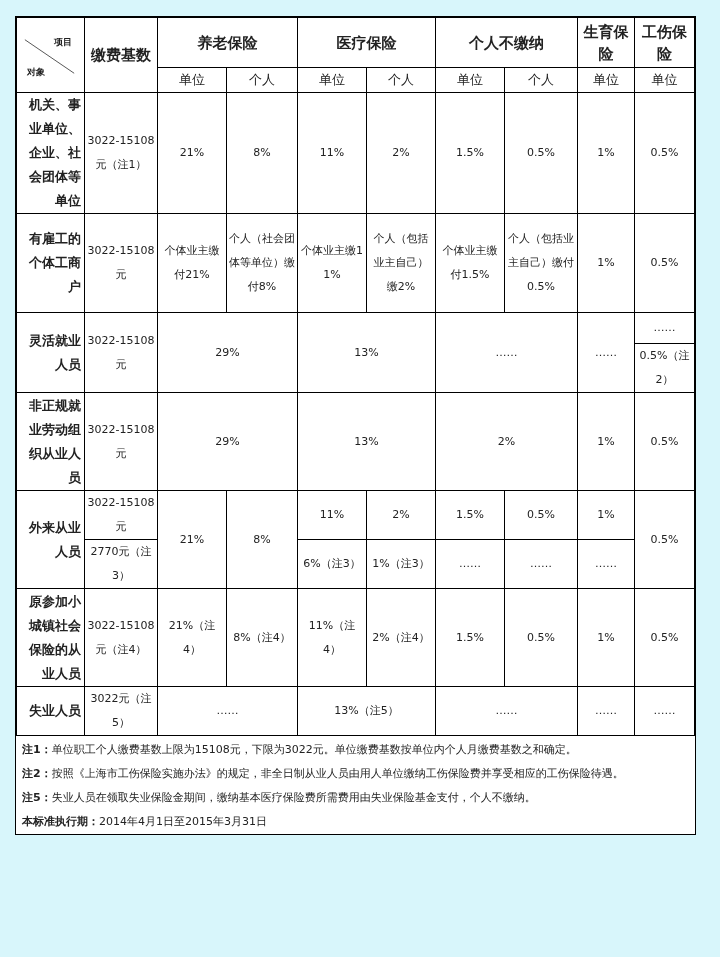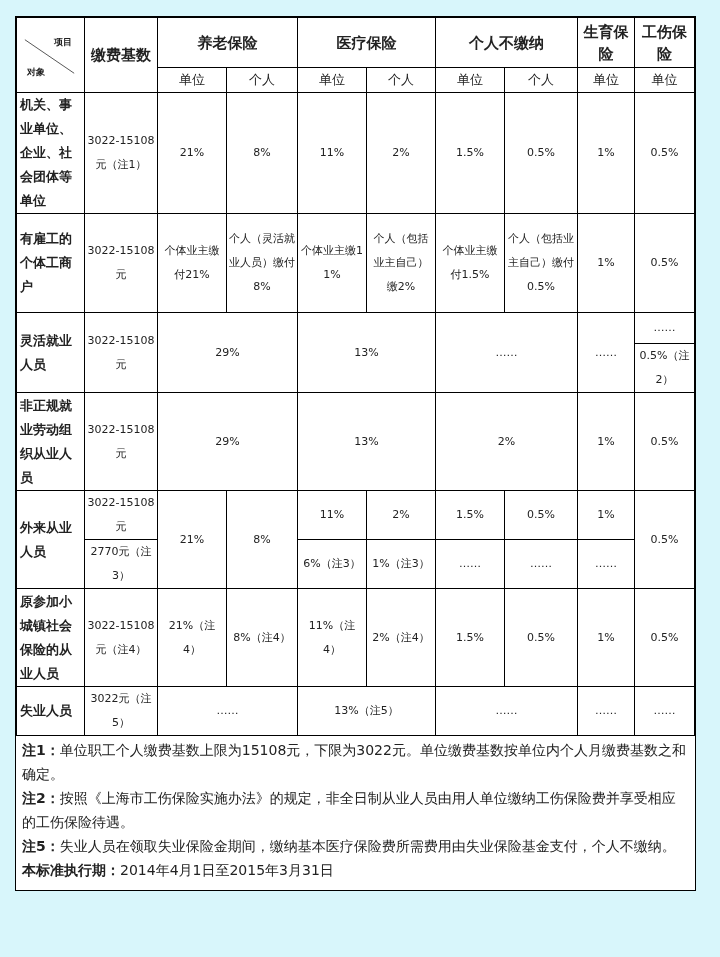--- a/index.html
+++ b/index.html
@@ -1,28 +1,28 @@
 <!DOCTYPE html>
 <html><head>
 <meta charset="utf-8">
 <style>
   html, body { margin:0; padding:0; }
   body { width:720px; height:957px; background:#d8f6fb; position:relative; overflow:hidden;
          font-family:"DejaVu Sans", "Liberation Sans", sans-serif; color:#222; }
   .wrap { position:absolute; left:15px; top:16px; width:679px; background:#fff; border:1px solid #000; }
   table { border-collapse:collapse; width:678px; table-layout:fixed; }
   td { border:1px solid #000; text-align:center; vertical-align:middle; font-size:11px; line-height:24px; padding:0 2px; word-break:break-all; }
-  td.rowhead { font-weight:bold; font-size:13px; line-height:24px; text-align:left; padding:0 3px;margin-top:37px; }
+  td.rowhead { font-weight:bold; font-size:13px; line-height:24px; text-align:right; padding:0 3px;margin-top:37px; }
   td.grp { font-size:15px; font-weight:bold; line-height:22px; }
   td.sub { font-size:13px; line-height:22px; }
   td.corner { position:relative; padding:2px;text-align:center; }
   .corner .line { position:absolute; left:0; top:0; width:100%; height:100%; }
   .corner .t1 { position:absolute; right:12px; top:12px; font-size:9px; font-weight:bold; }
   .corner .t2 { position:absolute; left:10px; bottom:8px; font-size:9px; font-weight:bold; }
-  .notes { padding:2px 6px 8px 6px; font-size:14px; line-height:24px; }
+  .notes { padding:2px 6px 0 6px; font-size:11px; line-height:24px; }
   .notes b { font-weight:bold; }
 </style>
 </head>
 <body>
 
 <div class="wrap">
 <table>
   <colgroup>
     <col style="width:68px">
         <col style="width:73px">
@@ -72,21 +72,21 @@
     <td>1.5%</td>
     <td>0.5%</td>
     <td>1%</td>
     <td>0.5%</td>
   </tr>
 
   <tr style="height:99px">
     <td class="rowhead">有雇工的个体工商户</td>
     <td>3022-15108元</td>
     <td>个体业主缴付21%</td>
-    <td>个人（灵活就业人员）缴付8%</td>
+    <td>个人（社会团体等单位）缴付8%</td>
     <td>个体业主缴11%</td>
     <td>个人（包括业主自己）缴2%</td>
     <td>个体业主缴付1.5%</td>
     <td>个人（包括业主自己）缴付0.5%</td>
     <td>1%</td>
     <td>0.5%</td>
   </tr>
 
   <tr style="height:31px">
     <td rowspan="2" class="rowhead">灵活就业人员</td>

